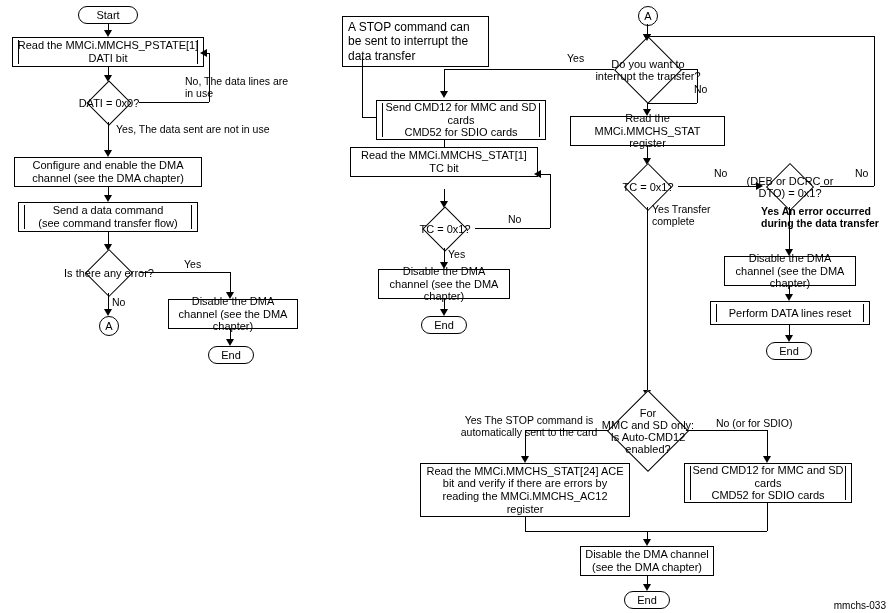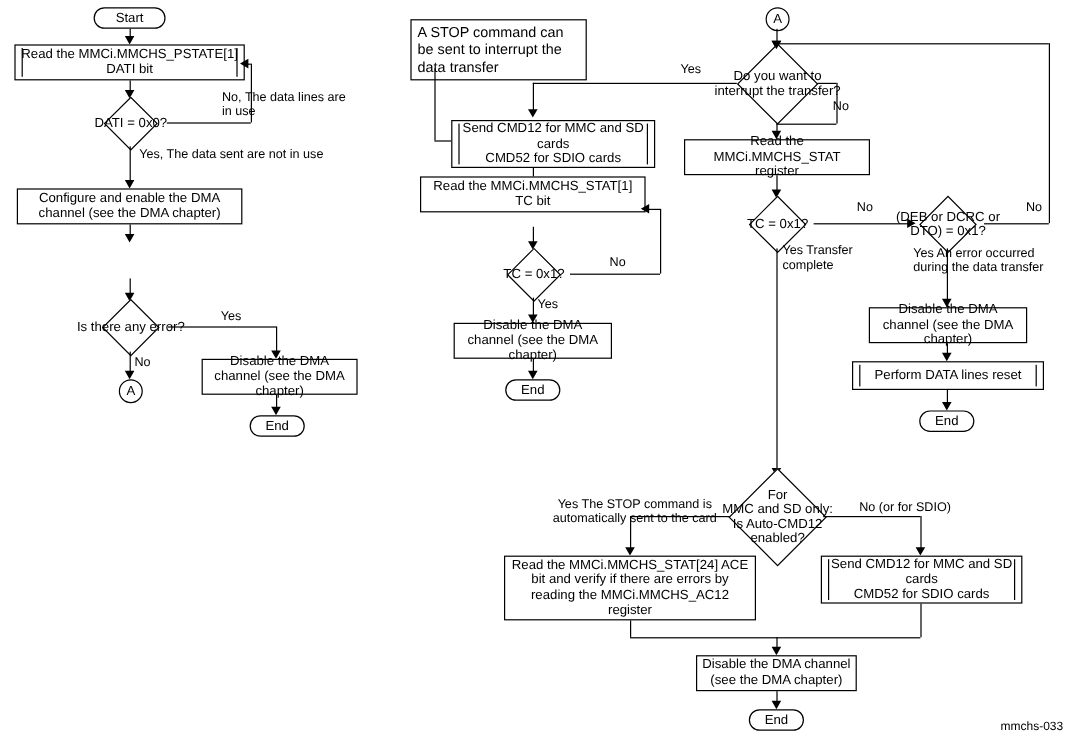--- a/index.html
+++ b/index.html
@@ -146,20 +146,22 @@
   <div class="label" style="left:185px; top:76px; width:110px; white-space:normal; line-height:1.1;">No, The data lines are in use</div>
 
   <div class="line-v" style="left:108px; top:122px; height:30px;"></div>
   <div class="arrow-down" style="left:104px; top:150px;"></div>
   <div class="label" style="left:116px; top:123px;">Yes, The data sent are not in use</div>
 
   <div class="node process" style="left:14px; top:157px; width:188px; height:30px;">Configure and enable the DMA channel (see the DMA chapter)</div>
   <div class="line-v" style="left:108px; top:187px; height:10px;"></div>
   <div class="arrow-down" style="left:104px; top:195px;"></div>
 
+  <div class="predef node" style="left:18px; top:202px; width:180px; height:30px; white-space:pre-line;">Send a data command
+(see command transfer flow)</div>
   <div class="line-v" style="left:108px; top:232px; height:14px;"></div>
   <div class="arrow-down" style="left:104px; top:244px;"></div>
 
   <div class="diamond" style="left:92px; top:256px; width:32px; height:32px;">
     <span class="dtext" style="width:110px;">Is there any error?</span>
   </div>
   <div class="label" style="left:184px; top:258px;">Yes</div>
   <div class="label" style="left:112px; top:296px;">No</div>
 
   <div class="line-h" style="left:140px; top:272px; width:90px;"></div>
@@ -240,21 +242,21 @@
 
   <div class="line-v" style="left:647px; top:207px; height:185px;"></div>
   <div class="arrow-down" style="left:643px; top:390px;"></div>
 
   <div class="line-h" style="left:678px; top:186px; width:80px;"></div>
   <div class="arrow-right" style="left:756px; top:182px;"></div>
   <div class="diamond" style="left:773px; top:170px; width:32px; height:32px;">
     <span class="dtext" style="width:100px;">(DEB or DCRC or DTO) = 0x1?</span>
   </div>
   <div class="label" style="left:855px; top:167px;">No</div>
-  <div class="label" style="left:761px; top:206px; white-space:normal; width:130px; line-height:1.1;">Yes
+  <div class="label" style="left:761px; top:206px; white-space:normal; width:130px; line-height:1.1;font-weight:bold;">Yes
 An error occurred during the data transfer</div>
 
   <div class="line-h" style="left:820px; top:186px; width:54px;"></div>
   <div class="line-v" style="left:874px; top:36px; height:150px;"></div>
   <div class="line-h" style="left:647px; top:36px; width:227px;"></div>
   <div class="arrow-down" style="left:643px; top:34px;"></div>
 
   <div class="line-v" style="left:789px; top:207px; height:44px;"></div>
   <div class="arrow-down" style="left:785px; top:249px;"></div>
   <div class="node process" style="left:724px; top:256px; width:132px; height:30px;">Disable the DMA channel (see the DMA chapter)</div>

